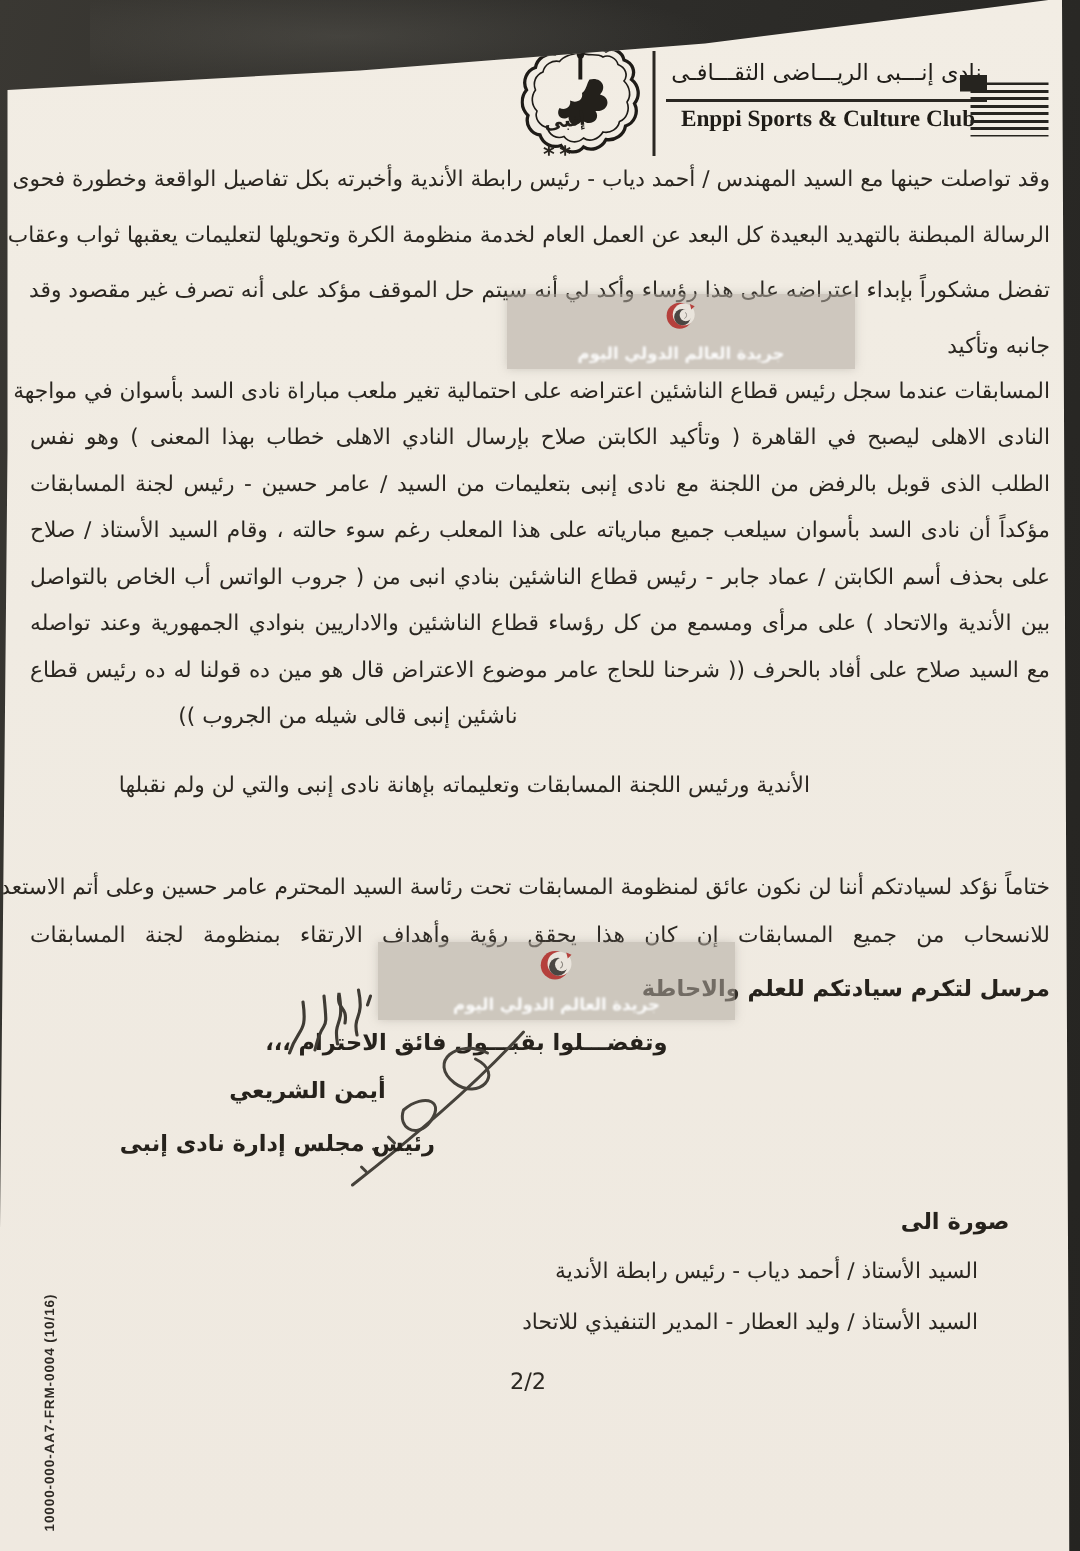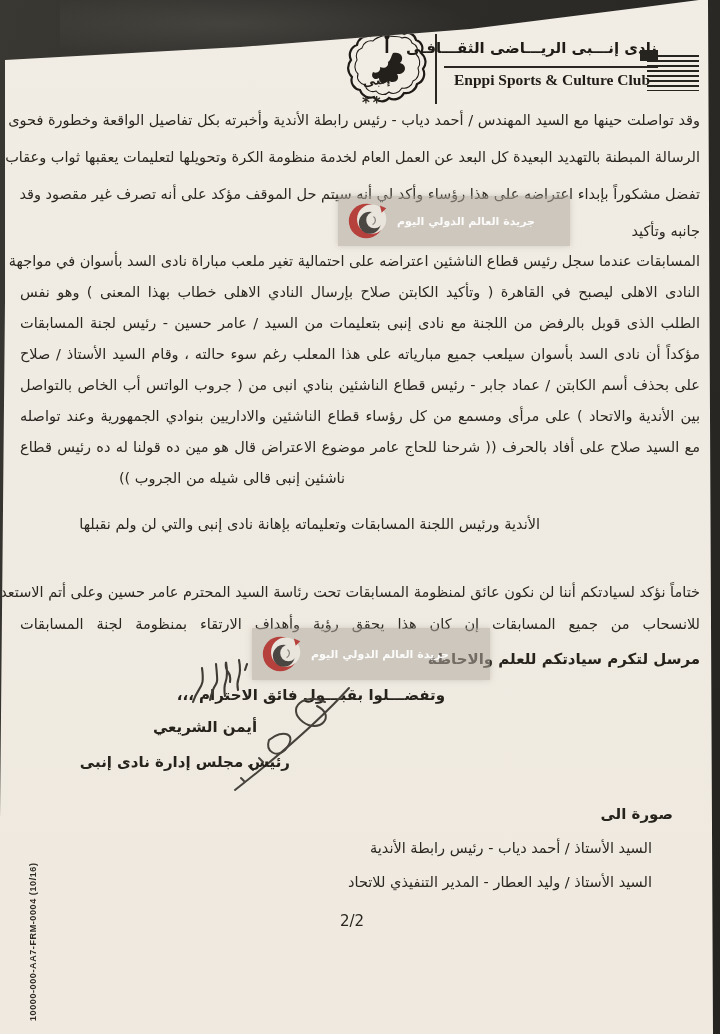--- a/index.html
+++ b/index.html
@@ -14,21 +14,21 @@
     position:absolute;left:0;top:0;width:720px;height:1034px;
     background:linear-gradient(180deg,#f2ede4 0%,#f0ebe2 40%,#efe9e0 100%);
     clip-path:polygon(5px 60px,240px 47px,470px 29px,645px 7px,699px 0px,708px 0px,713px 1034px,0px 1034px,0px 820px,5px 300px);
   }
   .content{position:absolute;left:20px;top:0;width:680px;height:1034px;color:#29251f;}
 
   
   .crest{position:absolute;left:327px;top:27px;width:80px;height:82px;}
   .hdr-vline{position:absolute;left:415px;top:34px;width:2px;height:70px;background:#2a2722;}
   .club-ar{position:absolute;left:425px;top:39px;width:212px;text-align:center;
-    font-size:15px;font-weight:bold;color:#1f1c17;direction:rtl;white-space:nowrap;}
+    font-size:15px;font-weight:normal;color:#1f1c17;direction:rtl;white-space:nowrap;}
   .hdr-hline{position:absolute;left:424px;top:66px;width:214px;height:2px;background:#2a2722;}
   .club-en{position:absolute;left:421px;top:71px;width:222px;text-align:center;
     font-family:"Liberation Serif",serif;font-size:15.5px;font-weight:bold;color:#1f1c17;white-space:nowrap;}
   .stripes{position:absolute;left:627px;top:55px;width:52px;height:36px;
     background:repeating-linear-gradient(#26241f 0 2px,rgba(0,0,0,0) 2px 5px);}
   .stripes-cap{position:absolute;left:620px;top:50px;width:18px;height:11px;background:#26241f;}
   .footnote-marks{position:absolute;left:342px;top:94px;font-size:15px;font-weight:bold;letter-spacing:3px;color:#2a2620;}
 
   
   .para{position:absolute;left:0;width:680px;}
@@ -41,21 +41,21 @@
   .line.short{text-align-last:right;}
   .lead{font-weight:bold;}
 
   .closing-line{position:absolute;direction:rtl;white-space:nowrap;font-size:15px;font-weight:bold;color:#26221c;}
   .cc-line{position:absolute;direction:rtl;white-space:nowrap;font-size:14.5px;color:#2b2721;}
   .page-num{position:absolute;left:310px;top:912px;width:44px;text-align:center;
     font-size:15px;color:#2b2721;font-family:"DejaVu Sans",sans-serif;}
 
   
   .watermark{position:absolute;display:flex;align-items:center;gap:8px;padding:4px 9px;
-    background:rgba(176,170,161,.55);box-shadow:0 0 6px rgba(140,134,126,.35);}
+    background:rgba(176,170,161,.55);box-shadow:0 0 6px rgba(140,134,126,.35);flex-direction:column;}
   .watermark .wm-text{color:rgba(255,255,255,.92);font-size:11px;font-weight:bold;direction:rtl;
     white-space:nowrap;filter:blur(.6px);letter-spacing:.5px;}
   .wm-logo{filter:blur(.4px);}
 
   
   .sig{position:absolute;}
 
   
   .form-code{position:absolute;left:28px;top:826px;height:195px;
     writing-mode:vertical-rl;transform:rotate(180deg);

